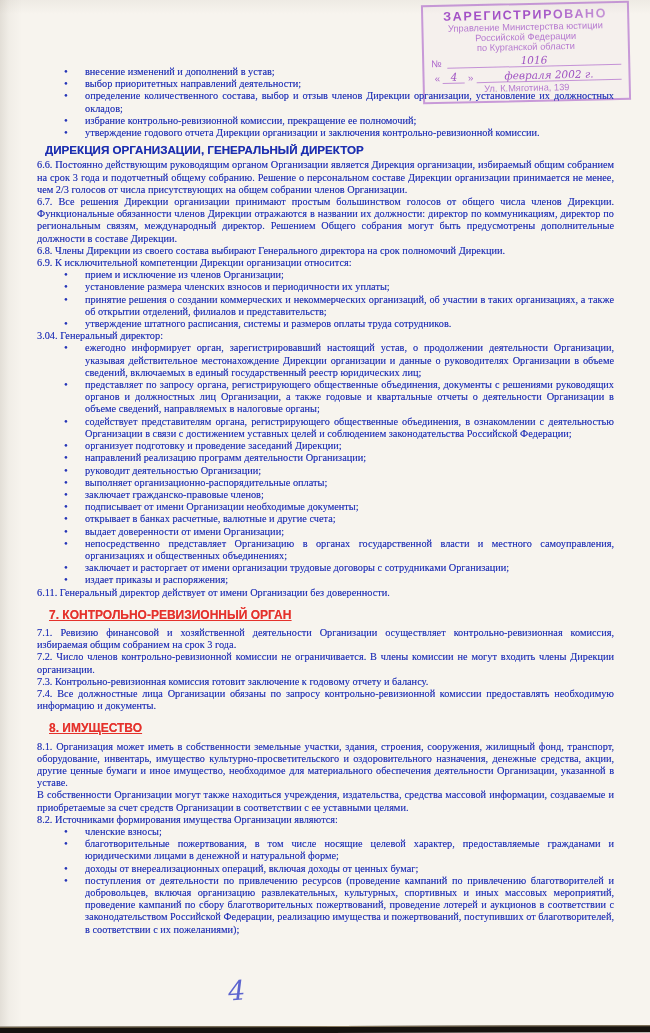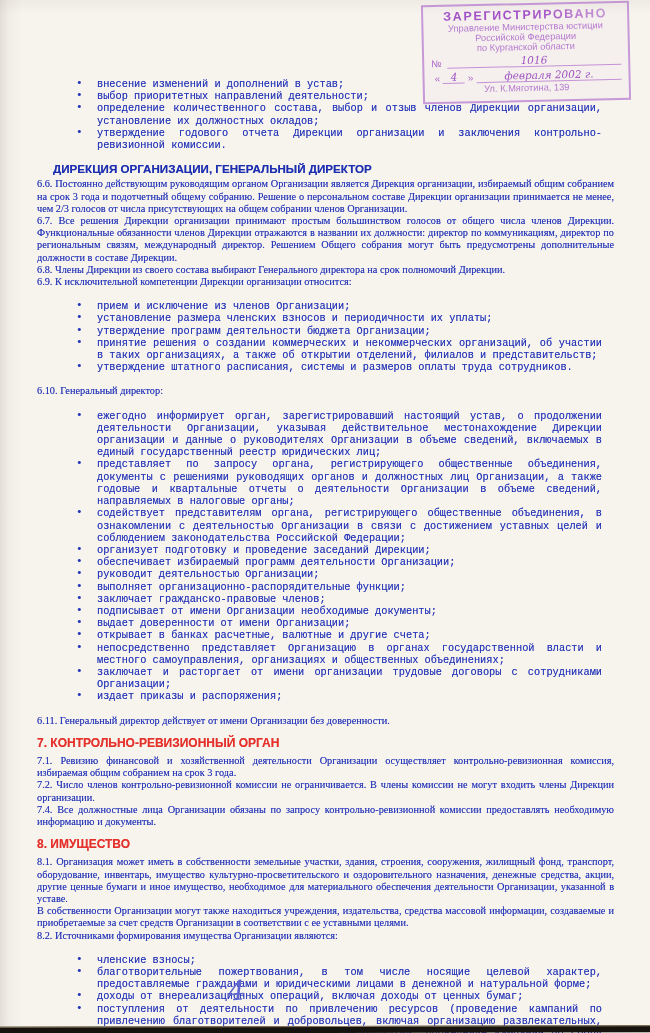--- a/index.html
+++ b/index.html
@@ -14,33 +14,33 @@
   }
   
   .doc-body{
     position:absolute;left:37px;right:36px;top:66px;
     color:var(--ink,#2434b8);
     font-size:10.3px;line-height:12.2px;
     text-align:justify;
     text-shadow:0 0 .5px rgba(36,52,184,.55);
   }
   .doc-body p{margin:0;}
-  .doc-body ul{margin:12px;padding:0 0 0 48px;list-style:none;font-family:Liberation Mono, monospace;}
+  .doc-body ul{margin:0;padding:0 0 0 48px;list-style:none;}
   .doc-body li{position:relative;text-align:justify;}
   .doc-body li::before{
     content:"\2022";
     position:absolute;left:-21px;top:-1px;
     font-size:11px;
   }
   .heading{
     font-family:"Liberation Sans", sans-serif;
     font-weight:bold;text-align:left;
   }
-  .heading.blue{color:var(--hblue,#1c2eb0);font-size:11.6px;margin:5px 16px 3px;text-shadow:0 0 .5px rgba(28,46,176,.6);}
-  .heading.red{color:var(--red,#e5312b);font-size:12px;margin:10px 0 6px;text-shadow:0 0 .5px rgba(229,49,43,.6);}
+  .heading.blue{color:var(--hblue,#1c2eb0);font-size:11.6px;margin:5px 8px 3px;text-shadow:0 0 .5px rgba(28,46,176,.6);}
+  .heading.red{color:var(--red,#e5312b);font-size:12px;margin:10px 12px 6px;text-shadow:0 0 .5px rgba(229,49,43,.6);text-decoration:underline;}
   
   .stamp{
     position:absolute;left:422px;top:3px;width:208px;height:99px;
     border:2px solid rgba(163,82,199,.55);
     transform:rotate(-1.3deg);
     color:var(--stamp,#a052c4);
     font-family:"Liberation Sans", sans-serif;
     display:flex;flex-direction:column;
     padding:3px 7px 2px;box-sizing:border-box;
     background:rgba(190,120,215,.03);
@@ -92,55 +92,56 @@
       <span class="st-fill hand">февраля 2002 г.</span>
     </div>
     <div class="st-line st-addr">Ул. К.Мяготина, 139</div>
   </div>
 
   <div class="doc-body" id="doc-body">
       <ul>
         <li>внесение изменений и дополнений в устав;</li>
         <li>выбор приоритетных направлений деятельности;</li>
         <li>определение количественного состава, выбор и отзыв членов Дирекции организации, установление их должностных окладов;</li>
+        <li>избрание контрольно-ревизионной комиссии, прекращение ее полномочий;</li>
         <li>утверждение годового отчета Дирекции организации и заключения контрольно-ревизионной комиссии.</li>
       </ul>
       <div class="heading blue">ДИРЕКЦИЯ ОРГАНИЗАЦИИ, ГЕНЕРАЛЬНЫЙ ДИРЕКТОР</div>
       <p>6.6. Постоянно действующим руководящим органом Организации является Дирекция организации, избираемый общим собранием на срок 3 года и подотчетный общему собранию. Решение о персональном составе Дирекции организации принимается не менее, чем 2/3 голосов от числа присутствующих на общем собрании членов Организации.</p>
       <p>6.7. Все решения Дирекции организации принимают простым большинством голосов от общего числа членов Дирекции. Функциональные обязанности членов Дирекции отражаются в названии их должности: директор по коммуникациям, директор по региональным связям, международный директор. Решением Общего собрания могут быть предусмотрены дополнительные должности в составе Дирекции.</p>
       <p>6.8. Члены Дирекции из своего состава выбирают Генерального директора на срок полномочий Дирекции.</p>
       <p>6.9. К исключительной компетенции Дирекции организации относится:</p>
       <ul>
         <li>прием и исключение из членов Организации;</li>
         <li>установление размера членских взносов и периодичности их уплаты;</li>
-        <li>утверждение программ деятельности бюджета Организации;</li>
         <li>принятие решения о создании коммерческих и некоммерческих организаций, об участии в таких организациях, а также об открытии отделений, филиалов и представительств;</li>
         <li>утверждение штатного расписания, системы и размеров оплаты труда сотрудников.</li>
       </ul>
-      <p>6.10. Генеральный директор:</p>
+      <p>3.04. Генеральный директор:</p>
       <ul>
         <li>ежегодно информирует орган, зарегистрировавший настоящий устав, о продолжении деятельности Организации, указывая действительное местонахождение Дирекции организации и данные о руководителях Организации в объеме сведений, включаемых в единый государственный реестр юридических лиц;</li>
         <li>представляет по запросу органа, регистрирующего общественные объединения, документы с решениями руководящих органов и должностных лиц Организации, а также годовые и квартальные отчеты о деятельности Организации в объеме сведений, направляемых в налоговые органы;</li>
         <li>содействует представителям органа, регистрирующего общественные объединения, в ознакомлении с деятельностью Организации в связи с достижением уставных целей и соблюдением законодательства Российской Федерации;</li>
         <li>организует подготовку и проведение заседаний Дирекции;</li>
-        <li>обеспечивает избираемый программ деятельности Организации;</li>
+        <li>направлений реализацию программ деятельности Организации;</li>
         <li>руководит деятельностью Организации;</li>
-        <li>выполняет организационно-распорядительные функции;</li>
+        <li>выполняет организационно-распорядительные оплаты;</li>
         <li>заключает гражданско-правовые членов;</li>
         <li>подписывает от имени Организации необходимые документы;</li>
+        <li>открывает в банках расчетные, валютные и другие счета;</li>
         <li>выдает доверенности от имени Организации;</li>
-        <li>открывает в банках расчетные, валютные и другие счета;</li>
         <li>непосредственно представляет Организацию в органах государственной власти и местного самоуправления, организациях и общественных объединениях;</li>
         <li>заключает и расторгает от имени организации трудовые договоры с сотрудниками Организации;</li>
         <li>издает приказы и распоряжения;</li>
       </ul>
       <p>6.11. Генеральный директор действует от имени Организации без доверенности.</p>
       <div class="heading red">7. КОНТРОЛЬНО-РЕВИЗИОННЫЙ ОРГАН</div>
       <p>7.1. Ревизию финансовой и хозяйственной деятельности Организации осуществляет контрольно-ревизионная комиссия, избираемая общим собранием на срок 3 года.</p>
       <p>7.2. Число членов контрольно-ревизионной комиссии не ограничивается. В члены комиссии не могут входить члены Дирекции организации.</p>
+      <p>7.3. Контрольно-ревизионная комиссия готовит заключение к годовому отчету и балансу.</p>
       <p>7.4. Все должностные лица Организации обязаны по запросу контрольно-ревизионной комиссии предоставлять необходимую информацию и документы.</p>
       <div class="heading red">8. ИМУЩЕСТВО</div>
       <p>8.1. Организация может иметь в собственности земельные участки, здания, строения, сооружения, жилищный фонд, транспорт, оборудование, инвентарь, имущество культурно-просветительского и оздоровительного назначения, денежные средства, акции, другие ценные бумаги и иное имущество, необходимое для материального обеспечения деятельности Организации, указанной в уставе.</p>
       <p>В собственности Организации могут также находиться учреждения, издательства, средства массовой информации, создаваемые и приобретаемые за счет средств Организации в соответствии с ее уставными целями.</p>
       <p>8.2. Источниками формирования имущества Организации являются:</p>
       <ul>
         <li>членские взносы;</li>
         <li>благотворительные пожертвования, в том числе носящие целевой характер, предоставляемые гражданами и юридическими лицами в денежной и натуральной форме;</li>
         <li>доходы от внереализационных операций, включая доходы от ценных бумаг;</li>
         <li>поступления от деятельности по привлечению ресурсов (проведение кампаний по привлечению благотворителей и добровольцев, включая организацию развлекательных, культурных, спортивных и иных массовых мероприятий, проведение кампаний по сбору благотворительных пожертвований, проведение лотерей и аукционов в соответствии с законодательством Российской Федерации, реализацию имущества и пожертвований, поступивших от благотворителей, в соответствии с их пожеланиями);</li>

